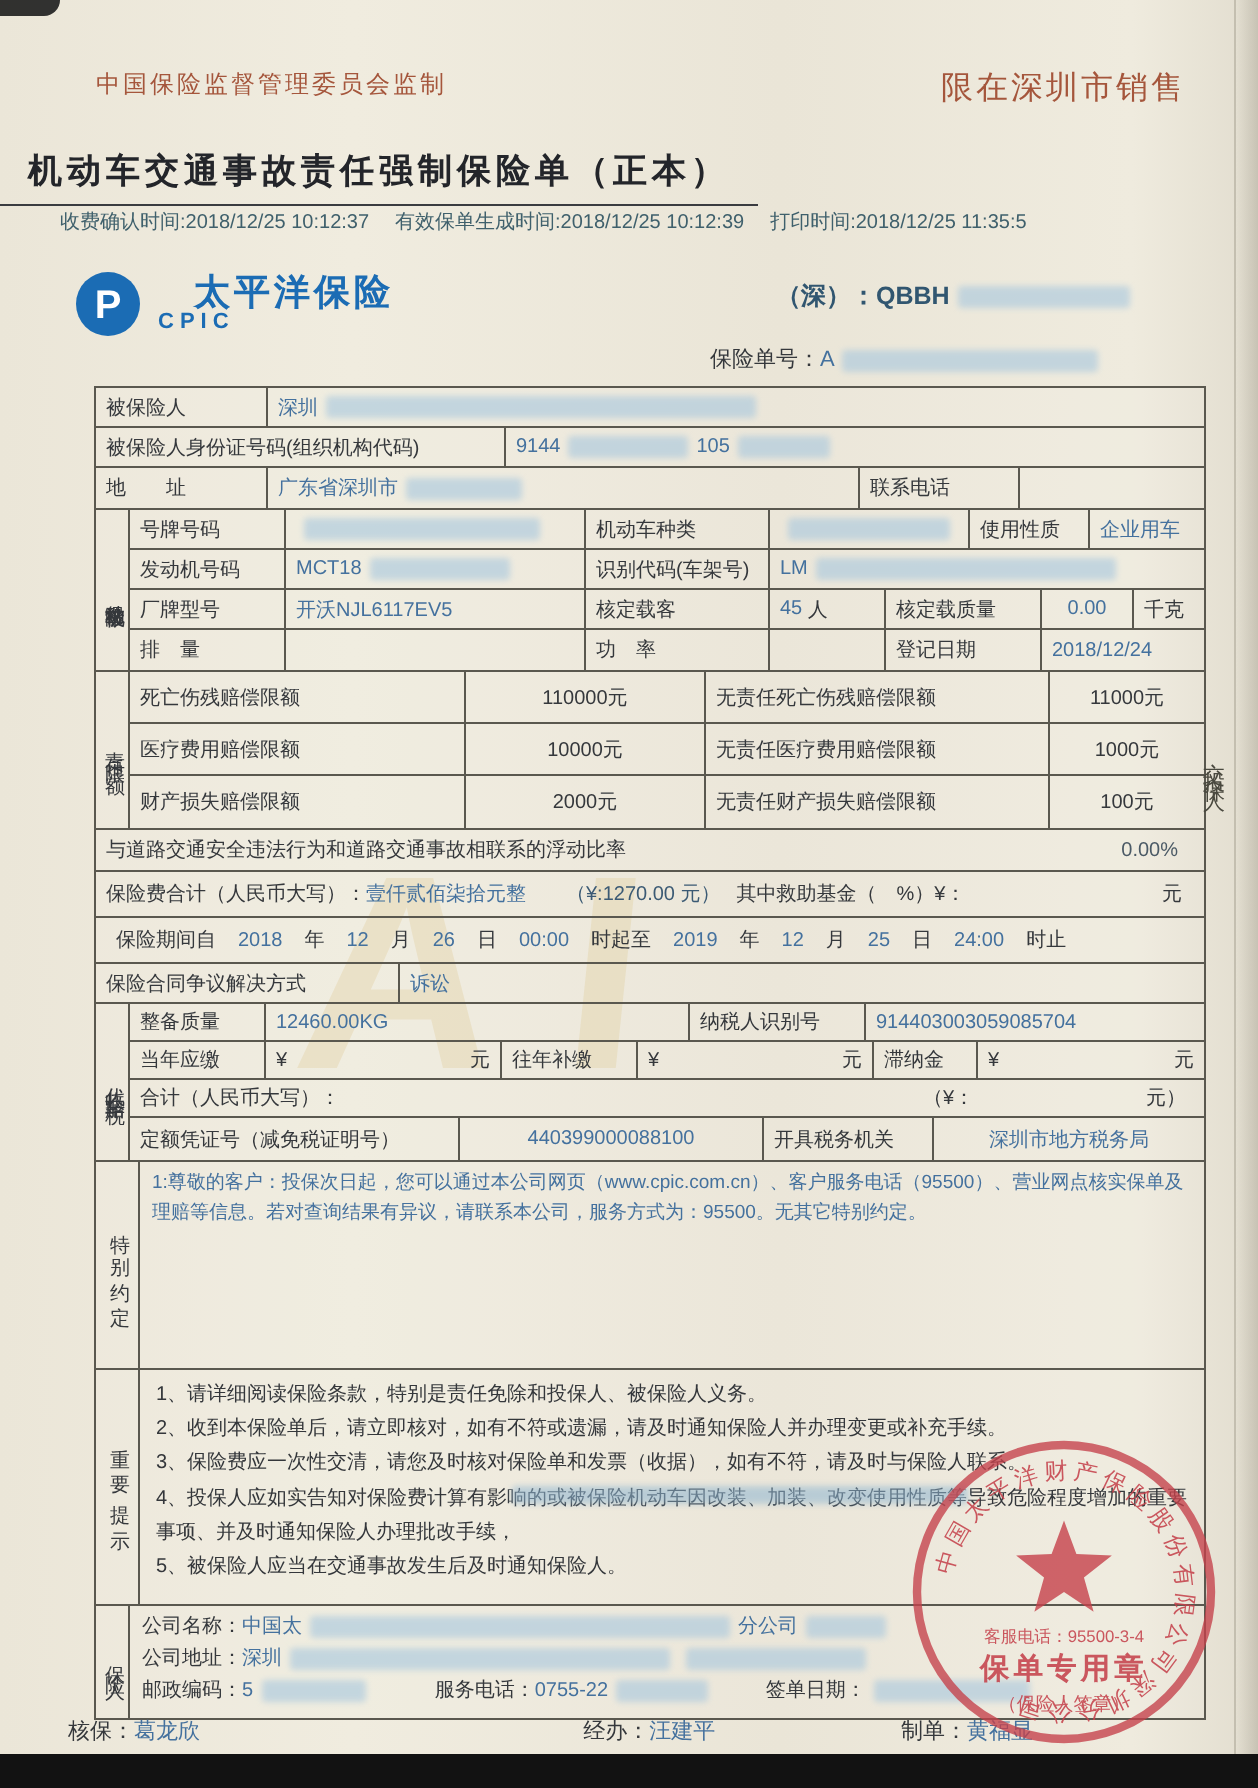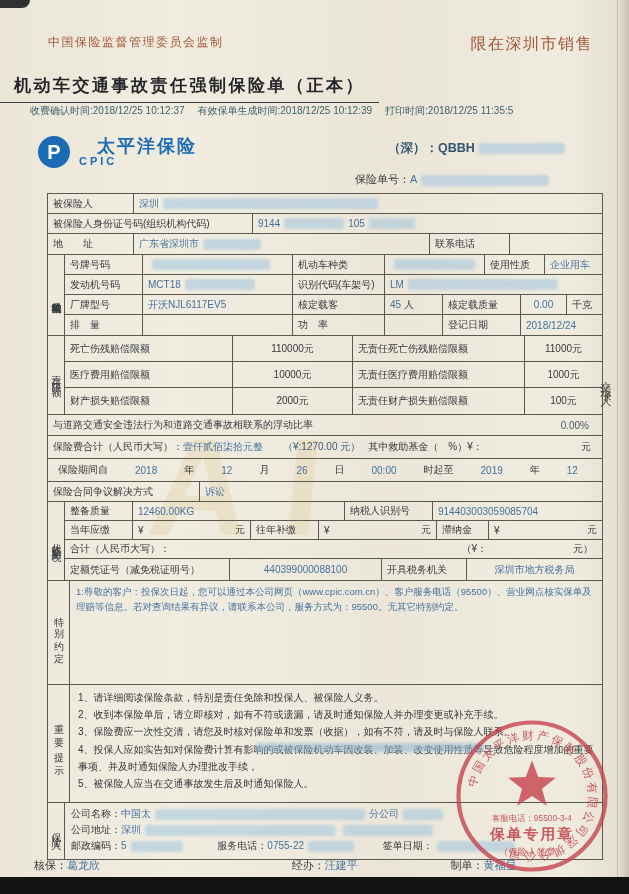--- a/index.html
+++ b/index.html
@@ -41,21 +41,21 @@
   .grow{flex:1 1 auto;}
   .blue{color:var(--blue);}
   .grp{display:flex;border-bottom:1px solid var(--ln);}
   .gl{width:17px;flex:0 0 17px;border-right:1px solid var(--ln);display:flex;align-items:center;justify-content:center;
       writing-mode:vertical-rl;text-orientation:upright;font-size:10px;color:var(--dark);}
   .gl.wide{width:22px;flex:0 0 22px;}
   .gbody{flex:1 1 auto;display:flex;flex-direction:column;}
   .gbody .r:last-child{border-bottom:none;}
   .h20{height:20px;}.h21{height:21px;}.h23{height:23px;}.h26{height:26px;}.h19{height:19px;}
   .center{justify-content:center;}
-  .period-row{gap:27px;padding-left:10px;}
+  .period-row{gap:11px;padding-left:10px;}
   .special-body{padding:3px 6px;font-size:9.5px;line-height:1.6;color:var(--blue);white-space:normal;}
   .notice-body{padding:4px 8px;font-size:10px;line-height:1.72;color:#34373b;white-space:normal;}
   .insurer-body{padding:3px 6px;font-size:10px;line-height:1.6;color:var(--dark);}
   
   .sigrow{position:absolute;left:34px;top:858px;width:540px;display:flex;font-size:11px;color:var(--dark);}
   .sigrow .seg{width:33.3%;}
   
   .sidestrip{position:absolute;left:598px;top:372px;display:flex;flex-direction:column;gap:26px;
      writing-mode:vertical-rl;text-orientation:upright;font-size:11px;color:#4a493f;letter-spacing:5px;}
   

